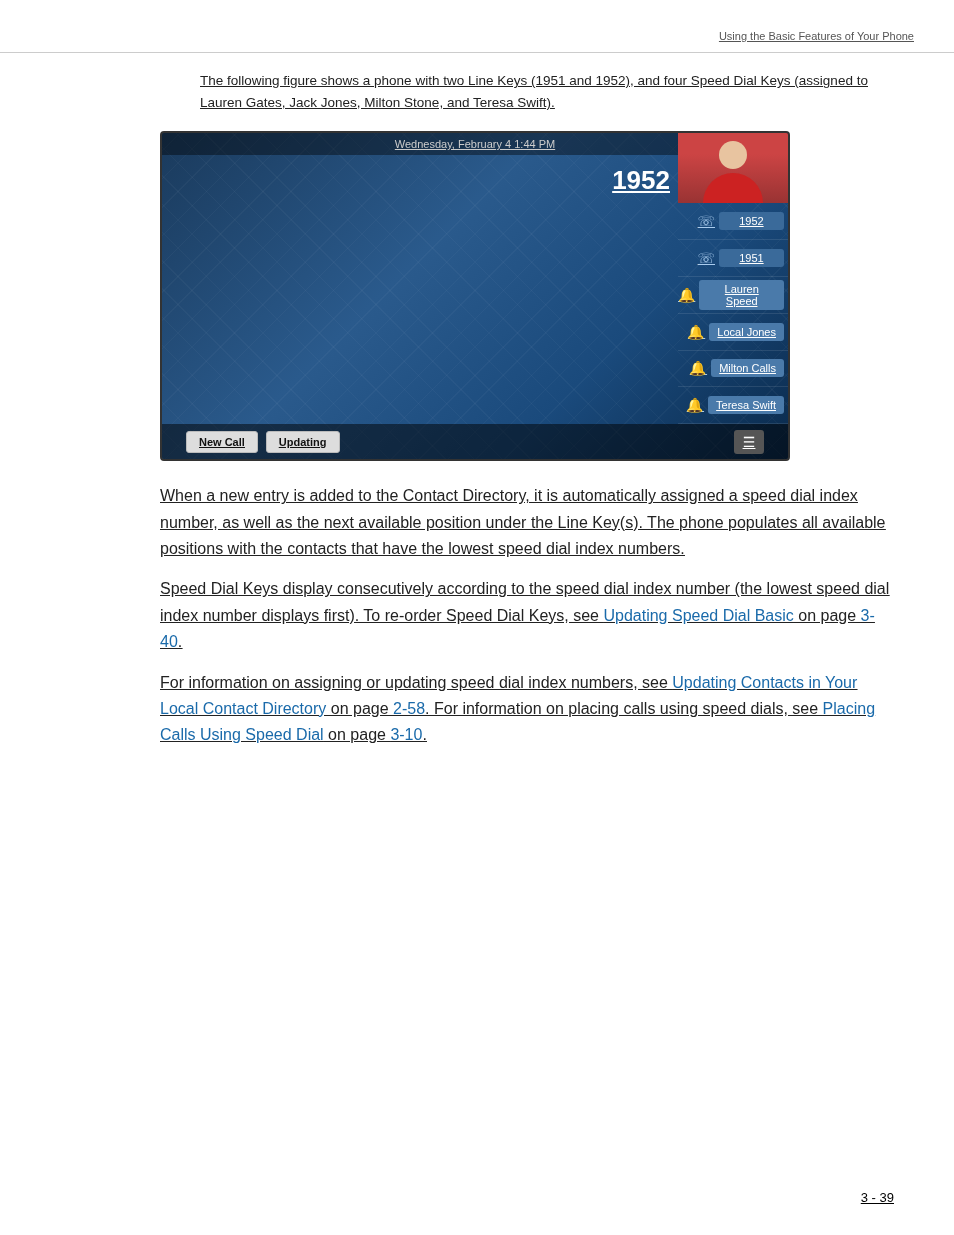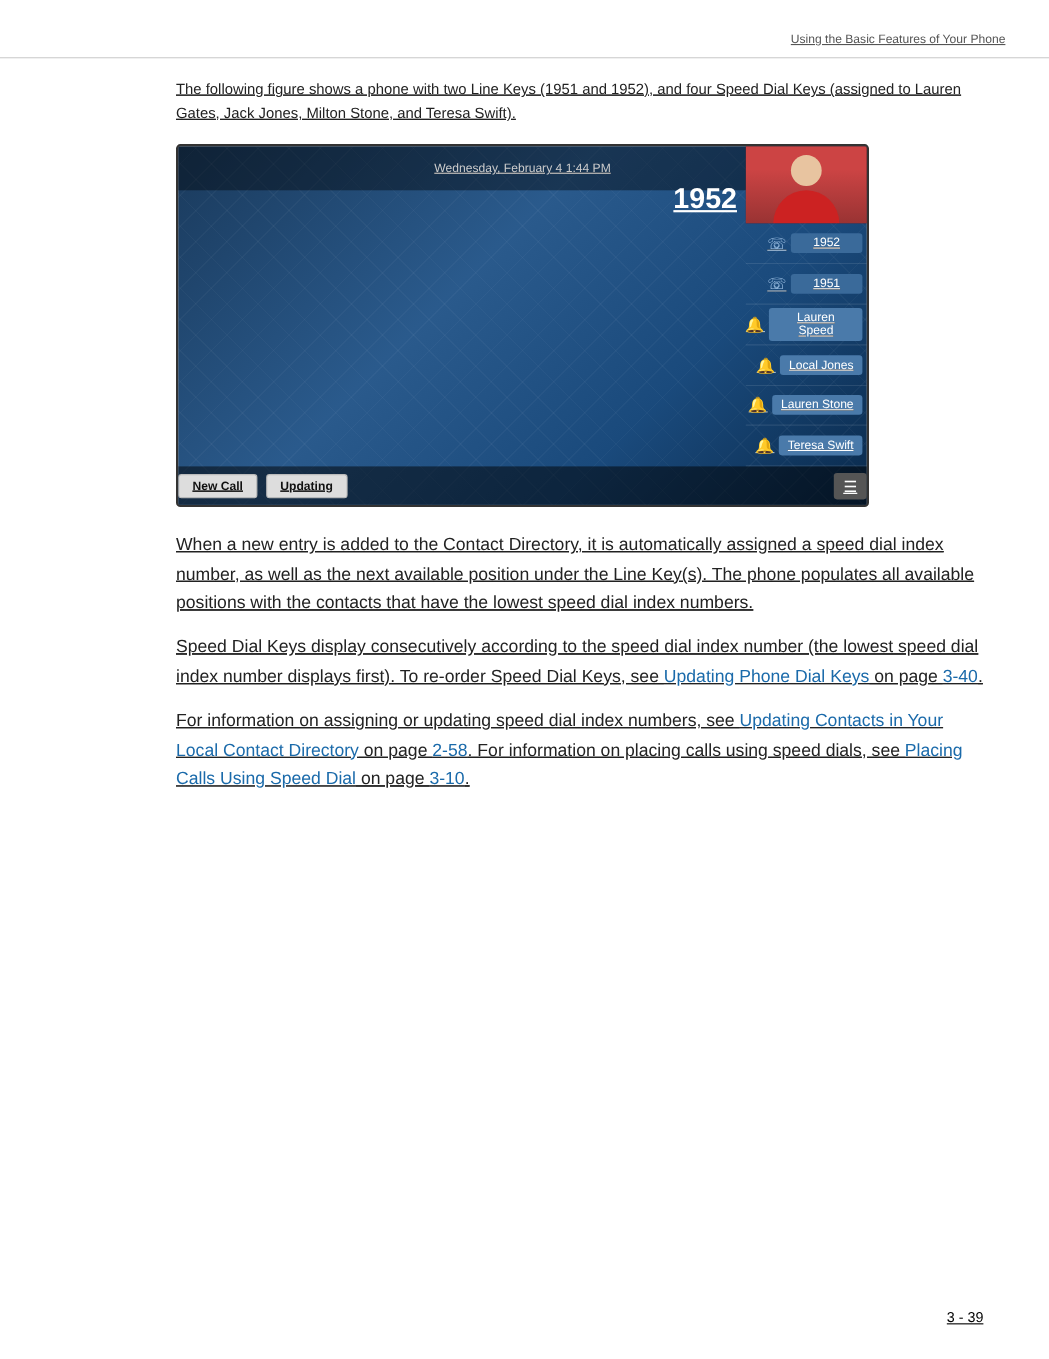--- a/index.html
+++ b/index.html
@@ -36,20 +36,21 @@
       top: 70px;
       left: 160px;
       right: 60px;
     }
 
     .intro-text {
       font-size: 13.5px;
       line-height: 1.6;
       color: #222;
       margin-bottom: 18px;
+      margin-left: 40px;
     }
 
     
     .phone-mockup {
       width: 630px;
       height: 330px;
       background: linear-gradient(135deg, #1a3a5c 0%, #2a5a8c 40%, #1a4a7c 70%, #0a2a4c 100%);
       border: 2px solid #333;
       border-radius: 4px;
       position: relative;
@@ -67,21 +68,21 @@
         repeating-linear-gradient(-45deg, rgba(255,255,255,0.03) 0px, rgba(255,255,255,0.03) 1px, transparent 1px, transparent 20px);
       pointer-events: none;
     }
 
     
     .status-bar {
       position: absolute;
       top: 0;
       left: 0;
       right: 0;
-      height: 40px;
+      height: 22px;
       background: rgba(0,0,0,0.4);
       display: flex;
       align-items: center;
       justify-content: center;
       gap: 10px;
     }
     .status-bar-text {
       font-size: 11px;
       color: #ccc;
     }
@@ -173,21 +174,21 @@
     
     .phone-bottom {
       position: absolute;
       bottom: 0;
       left: 0;
       right: 0;
       height: 35px;
       background: rgba(0,0,0,0.5);
       display: flex;
       align-items: center;
-      padding: 0 0;
+      padding: 0 24px;
       gap: 8px;
     }
 
     .soft-btn {
       background: #ddd;
       color: #111;
       font-size: 11px;
       padding: 4px 12px;
       border-radius: 3px;
       font-weight: 600;
@@ -282,21 +283,21 @@
         <span class="key-label">Lauren Speed</span>
       </div>
 
       <div class="sidebar-key">
         <span class="key-icon">🔔</span>
         <span class="key-label">Local Jones</span>
       </div>
 
       <div class="sidebar-key">
         <span class="key-icon">🔔</span>
-        <span class="key-label">Lauren Stone</span>
+        <span class="key-label">Milton Calls</span>
       </div>
 
       <div class="sidebar-key">
         <span class="key-icon">🔔</span>
         <span class="key-label">Teresa Swift</span>
       </div>
     </div>
 
     <div class="phone-bottom">
       <button class="soft-btn">New Call</button>
@@ -305,21 +306,21 @@
         <span>☰</span>
       </div>
     </div>
   </div>
 
   <p class="body-text">
     <span>When a new entry is added to the Contact Directory, it is automatically assigned a speed dial index number, as well as the next available position under the Line Key(s). The phone populates all available positions with the contacts that have the lowest speed dial index numbers.</span>
   </p>
 
   <p class="body-text">
-    <span>Speed Dial Keys display consecutively according to the speed dial index number (the lowest speed dial index number displays first). To re-order Speed Dial Keys, see </span><a class="link-text" href="#">Updating Phone Dial Keys</a><span> on page </span><a class="link-text" href="#">3-40</a><span>.</span>
+    <span>Speed Dial Keys display consecutively according to the speed dial index number (the lowest speed dial index number displays first). To re-order Speed Dial Keys, see </span><a class="link-text" href="#">Updating Speed Dial Basic</a><span> on page </span><a class="link-text" href="#">3-40</a><span>.</span>
   </p>
 
   <p class="body-text">
     <span>For information on assigning or updating speed dial index numbers, see </span><a class="link-text" href="#">Updating Contacts in Your Local Contact Directory</a><span> on page </span><a class="link-text" href="#">2-58</a><span>. For information on placing calls using speed dials, see </span><a class="link-text" href="#">Placing Calls Using Speed Dial</a><span> on page </span><a class="link-text" href="#">3-10</a><span>.</span>
   </p>
 
 </div>
 
 <div class="page-number">3 - 39</div>
 

